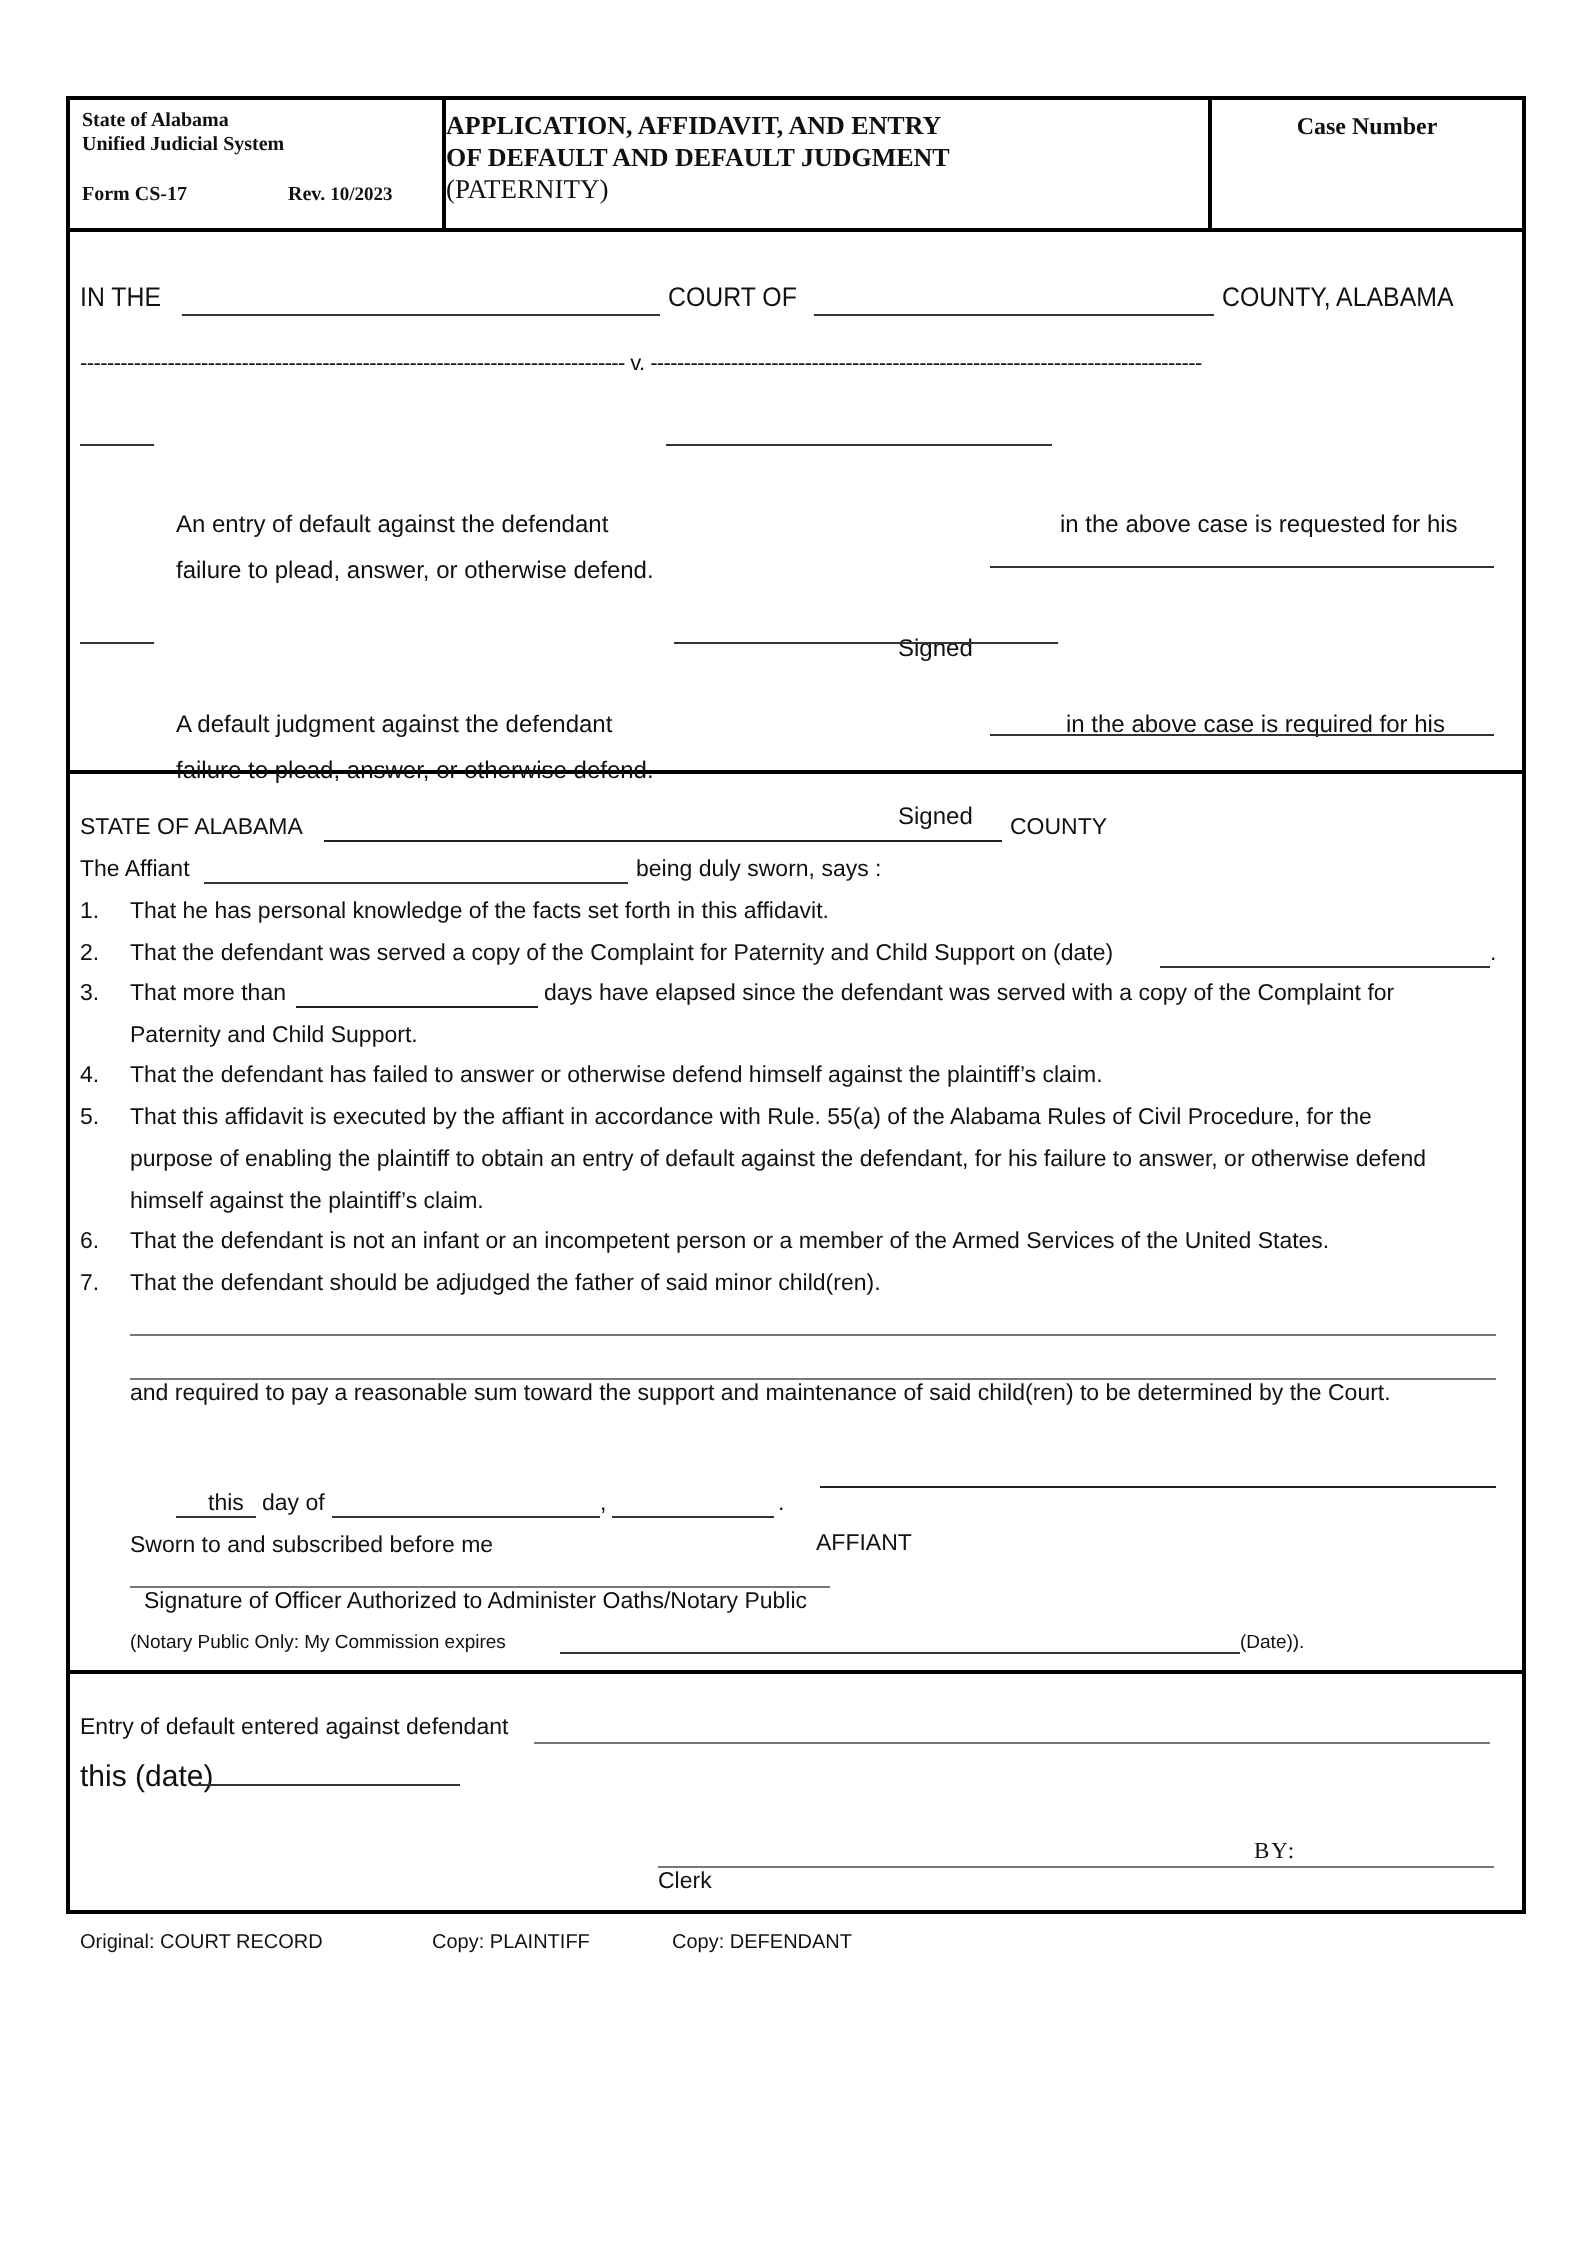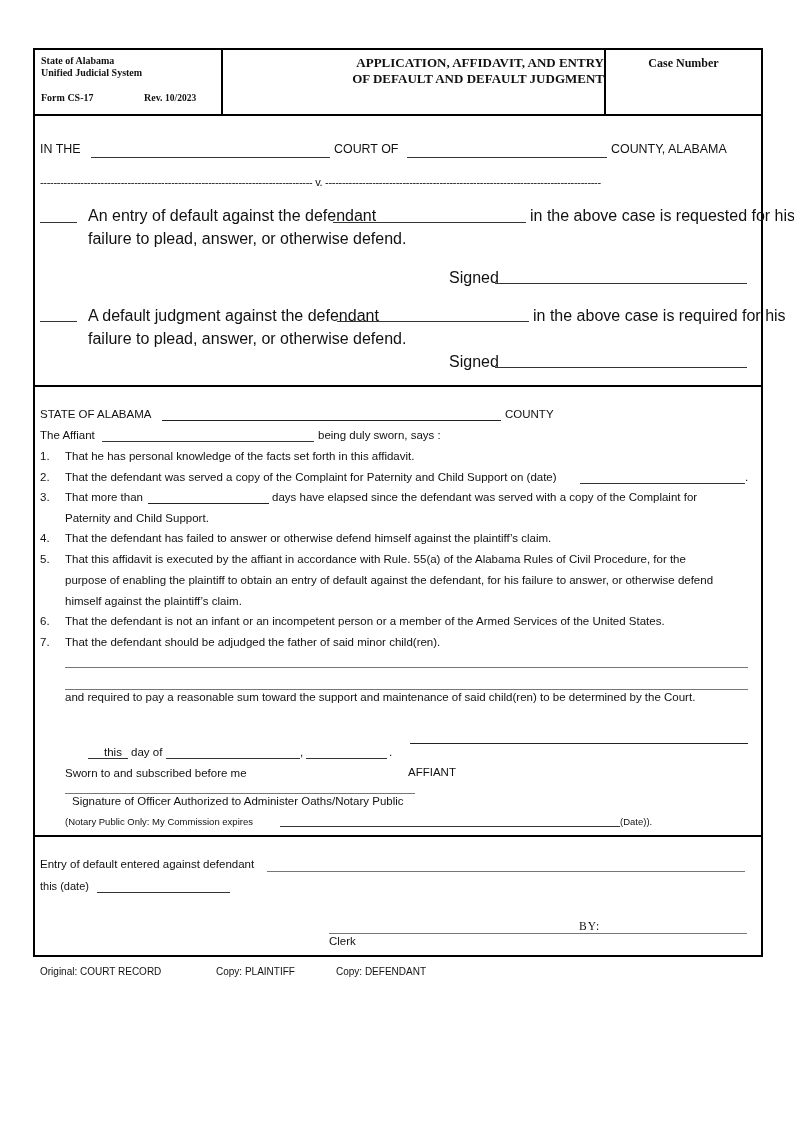--- a/index.html
+++ b/index.html
@@ -4,21 +4,21 @@
 <style>
   html, body { margin: 0; padding: 0; background: #ffffff; }
   body { width: 794px; height: 1123px; position: relative; overflow: hidden; color: #111; }
   .abs { position: absolute; white-space: nowrap; }
   .serif { font-family: "Liberation Serif", "DejaVu Serif", serif; }
   .sans { font-family: "Liberation Sans", "DejaVu Sans", sans-serif; }
   .cond { font-family: "Liberation Sans", "DejaVu Sans", sans-serif; font-stretch: condensed; }
   .hline { position: absolute; height: 0; border-top: 1px solid #333; }
   .hline.gray { border-top: 1px solid #777; }
   .box-border { position: absolute; background: #000; }
-  .t12 { font-size: 16px; }
+  .t12 { font-size: 12px; margin-top: 48px; }
   .t11 { font-size: 11px; }
 </style>
 </head>
 <body>
 
 <div class="box-border" style="left:33px; top:48px; width:730px; height:2px;"></div>
 <div class="box-border" style="left:33px; top:48px; width:2px; height:909px;"></div>
 <div class="box-border" style="left:761px; top:48px; width:2px; height:909px;"></div>
 <div class="box-border" style="left:33px; top:955px; width:730px; height:2px;"></div>
 <div class="box-border" style="left:33px; top:114px; width:730px; height:2px;"></div>
@@ -29,23 +29,24 @@
 
 <div>
   <div class="abs serif" style="left:41px; top:55px; font-size:10px; font-weight:bold;">State of Alabama</div>
   <div class="abs serif" style="left:41px; top:67px; font-size:10px; font-weight:bold;">Unified Judicial System</div>
   <div class="abs serif" style="left:41px; top:92px; font-size:10px; font-weight:bold;">Form CS-17</div>
   <div class="abs serif" style="left:144px; top:92px; font-size:10px; font-weight:bold;">
     <span>Rev.</span>
     <span style="font-size:9.5px;">10/2023</span>
   </div>
 
-  <div class="abs serif" style="left:223px; top:55px; width:381px; text-align:right; line-height:16px;">
+  <div class="abs serif" style="left:223px; top:55px; width:381px; text-align:left; line-height:16px;">
     <div style="font-size:13px; font-weight:bold;">APPLICATION, AFFIDAVIT, AND ENTRY</div>
     <div style="font-size:13px; font-weight:bold;">OF DEFAULT AND DEFAULT JUDGMENT</div>
+    <div style="font-size:13.5px;">(PATERNITY)</div>
   </div>
 
   <div class="abs serif" style="left:606px; top:56px; width:155px; text-align:center; font-size:12px; font-weight:bold;">Case Number</div>
   <div class="abs" style="left:612px; top:74px; width:142px; height:36px;"></div>
 </div>
 
 <div>
   <div class="abs cond" style="left:40px; top:141px; font-size:13.5px; transform:scaleX(0.92); transform-origin:left;">IN THE</div>
   <div class="hline" style="left:91px; top:157px; width:239px;"></div>
   <div class="abs cond" style="left:334px; top:141px; font-size:13.5px; transform:scaleX(0.92); transform-origin:left;">COURT OF</div>
@@ -131,25 +132,25 @@
   <div class="abs sans" style="left:72px; top:795px; font-size:11.5px;text-align:center;">Signature of Officer Authorized to Administer Oaths/Notary Public</div>
 
   <div class="abs sans" style="left:65px; top:816px; font-size:9.5px;">(Notary Public Only: My Commission expires</div>
   <div class="hline" style="left:280px; top:826px; width:340px;"></div>
   <div class="abs sans" style="left:620px; top:816px; font-size:9.5px;">(Date)).</div>
 </div>
 
 <div>
   <div class="abs sans" style="left:40px; top:858px; font-size:11.5px;">Entry of default entered against defendant</div>
   <div class="hline gray" style="left:267px; top:871px; width:478px;"></div>
-  <div class="abs sans" style="left:40px; top:880px; font-size:11px;">this (date)</div>
+  <div class="abs sans" style="left:40px; top:880px; font-size:15px;">this (date)</div>
   <div class="hline" style="left:97px; top:892px; width:133px;"></div>
 
   <div class="hline gray" style="left:329px; top:933px; width:418px;"></div>
-  <div class="abs serif" style="left:579px; top:920px; font-size:11.5px; letter-spacing:1px;">BY:</div>
+  <div class="abs serif" style="left:627px; top:920px; font-size:11.5px; letter-spacing:1px;">BY:</div>
   <div class="abs sans" style="left:329px; top:935px; font-size:11.5px;">Clerk</div>
 </div>
 
 <div>
   <div class="abs sans" style="left:40px; top:966px; font-size:10px;">Original: COURT RECORD</div>
   <div class="abs sans" style="left:216px; top:966px; font-size:10px;">Copy: PLAINTIFF</div>
   <div class="abs sans" style="left:336px; top:966px; font-size:10px;">Copy: DEFENDANT</div>
 </div>
 
 </body></html>

